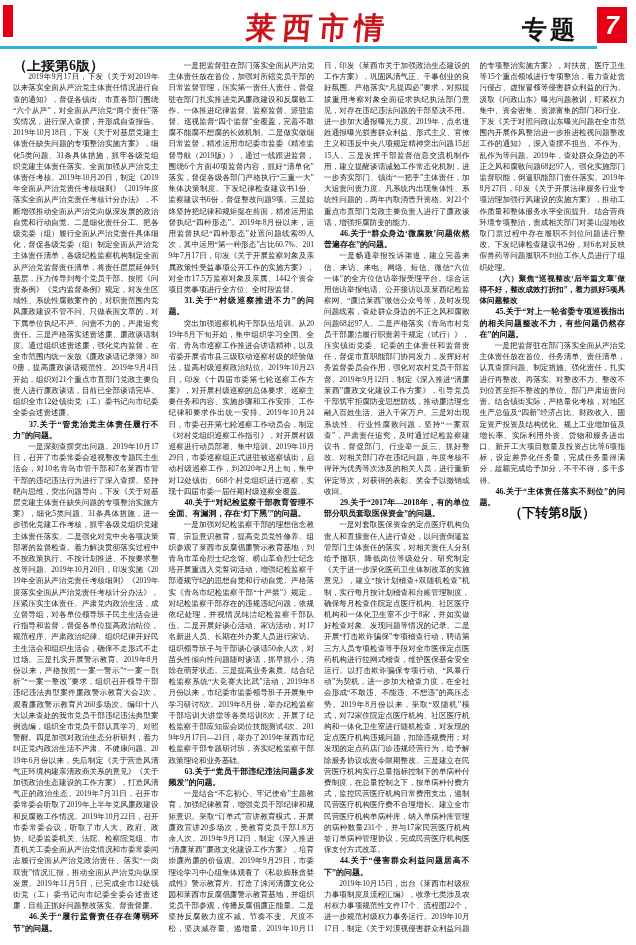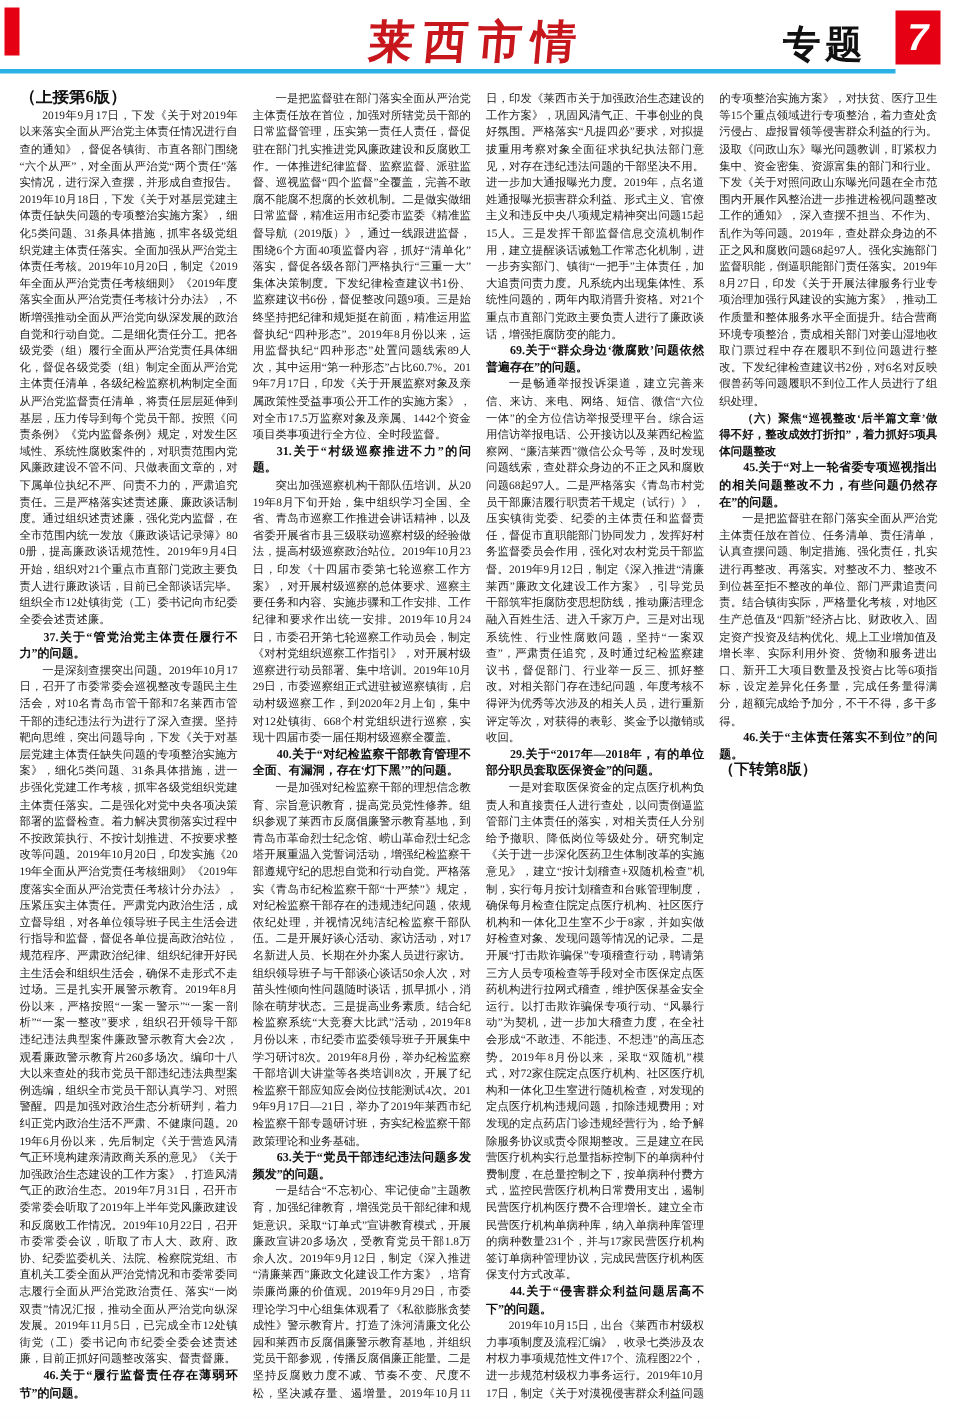--- a/index.html
+++ b/index.html
@@ -36,24 +36,24 @@
   .hdr-rule{position:absolute;left:0;top:46px;width:597px;height:3px;background:#29b2e3;}
   
   .flow{
     position:absolute;left:13px;top:60px;width:612px;height:880px;
     columns:4;column-gap:10px;column-fill:auto;overflow:hidden;
     font-size:7.6px;line-height:11.2px;color:#222;
     text-align:justify;word-break:break-all;
   }
   .flow p{margin:0;}
   .para{text-indent:2em;}
-  .lead{font-weight:bold;font-size:11px;margin:0 0 10px 0;color:#111;}
+  .lead{font-weight:bold;font-size:14px;margin:0 0 10px 0;color:#111;}
   .heading{font-weight:bold;text-indent:2em;font-size:8px;margin:3px 0;color:#111;break-inside:avoid;}
   .subheading{font-weight:bold;text-indent:2em;margin:3px 0;color:#111;break-inside:avoid;}
-  .footer-note{font-weight:bold;font-size:10px;text-align:left;margin-top:26px;color:#111;}
+  .footer-note{font-weight:bold;font-size:13px;text-align:center;margin-top:26px;color:#111;font-family:Liberation Mono, monospace;}
 </style>
 </head>
 <body>
 
 <div class="page">
   <div class="hdr">
     <div class="hdr-redbar"></div>
     <div class="masthead">莱西市情</div>
     <div class="section-label">专题</div>
     <div class="page-badge">7</div>
@@ -66,21 +66,21 @@
       <p class="heading">37.关于“管党治党主体责任履行不力”的问题。</p>
       <p class="para">一是深刻查摆突出问题。2019年10月17日，召开了市委常委会巡视整改专题民主生活会，对10名青岛市管干部和7名莱西市管干部的违纪违法行为进行了深入查摆。坚持靶向思维，突出问题导向，下发《关于对基层党建主体责任缺失问题的专项整治实施方案》，细化5类问题、31条具体措施，进一步强化党建工作考核，抓牢各级党组织党建主体责任落实。二是强化对党中央各项决策部署的监督检查。着力解决贯彻落实过程中不按政策执行、不按计划推进、不按要求整改等问题。2019年10月20日，印发实施《2019年全面从严治党责任考核细则》《2019年度落实全面从严治党责任考核计分办法》，压紧压实主体责任。严肃党内政治生活，成立督导组，对各单位领导班子民主生活会进行指导和监督，督促各单位提高政治站位，规范程序、严肃政治纪律、组织纪律开好民主生活会和组织生活会，确保不走形式不走过场。三是扎实开展警示教育。2019年8月份以来，严格按照“一案一警示”“一案一剖析”“一案一整改”要求，组织召开领导干部违纪违法典型案件廉政警示教育大会2次，观看廉政警示教育片260多场次。编印十八大以来查处的我市党员干部违纪违法典型案例选编，组织全市党员干部认真学习、对照警醒。四是加强对政治生态分析研判，着力纠正党内政治生活不严肃、不健康问题。2019年6月份以来，先后制定《关于营造风清气正环境构建亲清政商关系的意见》《关于加强政治生态建设的工作方案》，打造风清气正的政治生态。2019年7月31日，召开市委常委会听取了2019年上半年党风廉政建设和反腐败工作情况。2019年10月22日，召开市委常委会议，听取了市人大、政府、政协、纪委监委机关、法院、检察院党组、市直机关工委全面从严治党情况和市委常委同志履行全面从严治党政治责任、落实“一岗双责”情况汇报，推动全面从严治党向纵深发展。2019年11月5日，已完成全市12处镇街党（工）委书记向市纪委全委会述责述廉，目前正抓好问题整改落实、督责督廉。</p>
       <p class="heading">46.关于“履行监督责任存在薄弱环节”的问题。</p>
       <p class="para">一是把监督驻在部门落实全面从严治党主体责任放在首位，加强对所辖党员干部的日常监督管理，压实第一责任人责任，督促驻在部门扎实推进党风廉政建设和反腐败工作。一体推进纪律监督、监察监督、派驻监督、巡视监督“四个监督”全覆盖，完善不敢腐不能腐不想腐的长效机制。二是做实做细日常监督，精准运用市纪委市监委《精准监督导航（2019版）》，通过一线跟进监督，围绕6个方面40项监督内容，抓好“清单化”落实，督促各级各部门严格执行“三重一大”集体决策制度。下发纪律检查建议书1份、监察建议书6份，督促整改问题9项。三是始终坚持把纪律和规矩挺在前面，精准运用监督执纪“四种形态”。2019年8月份以来，运用监督执纪“四种形态”处置问题线索89人次，其中运用“第一种形态”占比60.7%。2019年7月17日，印发《关于开展监察对象及亲属政策性受益事项公开工作的实施方案》，对全市17.5万监察对象及亲属、1442个资金项目类事项进行全方位、全时段监督。</p>
       <p class="heading">31.关于“村级巡察推进不力”的问题。</p>
       <p class="para">突出加强巡察机构干部队伍培训。从2019年8月下旬开始，集中组织学习全国、全省、青岛市巡察工作推进会讲话精神，以及省委开展省市县三级联动巡察村级的经验做法，提高村级巡察政治站位。2019年10月23日，印发《十四届市委第七轮巡察工作方案》，对开展村级巡察的总体要求、巡察主要任务和内容、实施步骤和工作安排、工作纪律和要求作出统一安排。2019年10月24日，市委召开第七轮巡察工作动员会，制定《对村党组织巡察工作指引》，对开展村级巡察进行动员部署、集中培训。2019年10月29日，市委巡察组正式进驻被巡察镇街，启动村级巡察工作，到2020年2月上旬，集中对12处镇街、668个村党组织进行巡察，实现十四届市委一届任期村级巡察全覆盖。</p>
       <p class="heading">40.关于“对纪检监察干部教育管理不全面、有漏洞，存在‘灯下黑’”的问题。</p>
       <p class="para">一是加强对纪检监察干部的理想信念教育、宗旨意识教育，提高党员党性修养。组织参观了莱西市反腐倡廉警示教育基地，到青岛市革命烈士纪念馆、崂山革命烈士纪念塔开展重温入党誓词活动，增强纪检监察干部遵规守纪的思想自觉和行动自觉。严格落实《青岛市纪检监察干部“十严禁”》规定，对纪检监察干部存在的违规违纪问题，依规依纪处理，并视情况纯洁纪检监察干部队伍。二是开展好谈心活动、家访活动，对17名新进人员、长期在外办案人员进行家访。组织领导班子与干部谈心谈话50余人次，对苗头性倾向性问题随时谈话，抓早抓小，消除在萌芽状态。三是提高业务素质。结合纪检监察系统“大竞赛大比武”活动，2019年8月份以来，市纪委市监委领导班子开展集中学习研讨8次。2019年8月份，举办纪检监察干部培训大讲堂等各类培训8次，开展了纪检监察干部应知应会岗位技能测试4次。2019年9月17日—21日，举办了2019年莱西市纪检监察干部专题研讨班，夯实纪检监察干部政策理论和业务基础。</p>
       <p class="heading">63.关于“党员干部违纪违法问题多发频发”的问题。</p>
       <p class="para">一是结合“不忘初心、牢记使命”主题教育，加强纪律教育，增强党员干部纪律和规矩意识。采取“订单式”宣讲教育模式，开展廉政宣讲20多场次，受教育党员干部1.8万余人次。2019年9月12日，制定《深入推进“清廉莱西”廉政文化建设工作方案》，培育崇廉尚廉的价值观。2019年9月29日，市委理论学习中心组集体观看了《私欲膨胀贪婪成性》警示教育片。打造了洙河清廉文化公园和莱西市反腐倡廉警示教育基地，并组织党员干部参观，传播反腐倡廉正能量。二是坚持反腐败力度不减、节奏不变、尺度不松，坚决减存量、遏增量。2019年10月11日，印发《莱西市关于加强政治生态建设的工作方案》，巩固风清气正、干事创业的良好氛围。严格落实“凡提四必”要求，对拟提拔重用考察对象全面征求执纪执法部门意见，对存在违纪违法问题的干部坚决不用。进一步加大通报曝光力度。2019年，点名道姓通报曝光损害群众利益、形式主义、官僚主义和违反中央八项规定精神突出问题15起15人。三是发挥干部监督信息交流机制作用，建立提醒谈话诫勉工作常态化机制，进一步夯实部门、镇街“一把手”主体责任，加大追责问责力度。凡系统内出现集体性、系统性问题的，两年内取消晋升资格。对21个重点市直部门党政主要负责人进行了廉政谈话，增强拒腐防变的能力。</p>
-      <p class="heading">69.关于“群众身边‘微腐败’问题依然普遍存在”的问题。</p>
+      <p class="heading">46.关于“群众身边‘微腐败’问题依然普遍存在”的问题。</p>
       <p class="para">一是畅通举报投诉渠道，建立完善来信、来访、来电、网络、短信、微信“六位一体”的全方位信访举报受理平台。综合运用信访举报电话、公开接访以及莱西纪检监察网、“廉洁莱西”微信公众号等，及时发现问题线索，查处群众身边的不正之风和腐败问题68起97人。二是严格落实《青岛市村党员干部廉洁履行职责若干规定（试行）》，压实镇街党委、纪委的主体责任和监督责任，督促市直职能部门协同发力，发挥好村务监督委员会作用，强化对农村党员干部监督。2019年9月12日，制定《深入推进“清廉莱西”廉政文化建设工作方案》，引导党员干部筑牢拒腐防变思想防线，推动廉洁理念融入百姓生活、进入千家万户。三是对出现系统性、行业性腐败问题，坚持“一案双查”，严肃责任追究，及时通过纪检监察建议书，督促部门、行业举一反三、抓好整改。对相关部门存在违纪问题，年度考核不得评为优秀等次涉及的相关人员，进行重新评定等次，对获得的表彰、奖金予以撤销或收回。</p>
       <p class="heading">29.关于“2017年—2018年，有的单位部分职员套取医保资金”的问题。</p>
       <p class="para">一是对套取医保资金的定点医疗机构负责人和直接责任人进行查处，以问责倒逼监管部门主体责任的落实，对相关责任人分别给予撤职、降低岗位等级处分。研究制定《关于进一步深化医药卫生体制改革的实施意见》，建立“按计划稽查+双随机检查”机制，实行每月按计划稽查和台账管理制度，确保每月检查住院定点医疗机构、社区医疗机构和一体化卫生室不少于8家，并如实做好检查对象、发现问题等情况的记录。二是开展“打击欺诈骗保”专项稽查行动，聘请第三方人员专项检查等手段对全市医保定点医药机构进行拉网式稽查，维护医保基金安全运行。以打击欺诈骗保专项行动、“风暴行动”为契机，进一步加大稽查力度，在全社会形成“不敢违、不能违、不想违”的高压态势。2019年8月份以来，采取“双随机”模式，对72家住院定点医疗机构、社区医疗机构和一体化卫生室进行随机检查，对发现的定点医疗机构违规问题，扣除违规费用；对发现的定点药店门诊违规经营行为，给予解除服务协议或责令限期整改。三是建立在民营医疗机构实行总量指标控制下的单病种付费制度，在总量控制之下，按单病种付费方式，监控民营医疗机构日常费用支出，遏制民营医疗机构医疗费不合理增长。建立全市民营医疗机构单病种库，纳入单病种库管理的病种数量231个，并与17家民营医疗机构签订单病种管理协议，完成民营医疗机构医保支付方式改革。</p>
       <p class="heading">44.关于“侵害群众利益问题居高不下”的问题。</p>
       <p class="para">2019年10月15日，出台《莱西市村级权力事项制度及流程汇编》，收录七类涉及农村权力事项规范性文件17个、流程图22个，进一步规范村级权力事务运行。2019年10月17日，制定《关于对漠视侵害群众利益问题的专项整治实施方案》，对扶贫、医疗卫生等15个重点领域进行专项整治，着力查处贪污侵占、虚报冒领等侵害群众利益的行为。汲取《问政山东》曝光问题教训，盯紧权力集中、资金密集、资源富集的部门和行业。下发《关于对照问政山东曝光问题在全市范围内开展作风整治进一步推进检视问题整改工作的通知》，深入查摆不担当、不作为、乱作为等问题。2019年，查处群众身边的不正之风和腐败问题68起97人。强化实施部门监督职能，倒逼职能部门责任落实。2019年8月27日，印发《关于开展法律服务行业专项治理加强行风建设的实施方案》，推动工作质量和整体服务水平全面提升。结合营商环境专项整治，责成相关部门对姜山湿地收取门票过程中存在履职不到位问题进行整改。下发纪律检查建议书2份，对6名对反映假兽药等问题履职不到位工作人员进行了组织处理。</p>
       <p class="subheading">（六）聚焦“巡视整改‘后半篇文章’做得不好，整改成效打折扣”，着力抓好5项具体问题整改</p>
       <p class="heading">45.关于“对上一轮省委专项巡视指出的相关问题整改不力，有些问题仍然存在”的问题。</p>
       <p class="para">一是把监督驻在部门落实全面从严治党主体责任放在首位、任务清单、责任清单，认真查摆问题、制定措施、强化责任，扎实进行再整改、再落实。对整改不力、整改不到位甚至拒不整改的单位、部门严肃追责问责。结合镇街实际，严格量化考核，对地区生产总值及“四新”经济占比、财政收入、固定资产投资及结构优化、规上工业增加值及增长率、实际利用外资、货物和服务进出口、新开工大项目数量及投资占比等6项指标，设定差异化任务量，完成任务量得满分，超额完成给予加分，不干不得，多干多得。</p>
       <p class="heading">46.关于“主体责任落实不到位”的问题。</p>
       <p class="footer-note">（下转第8版）</p>

